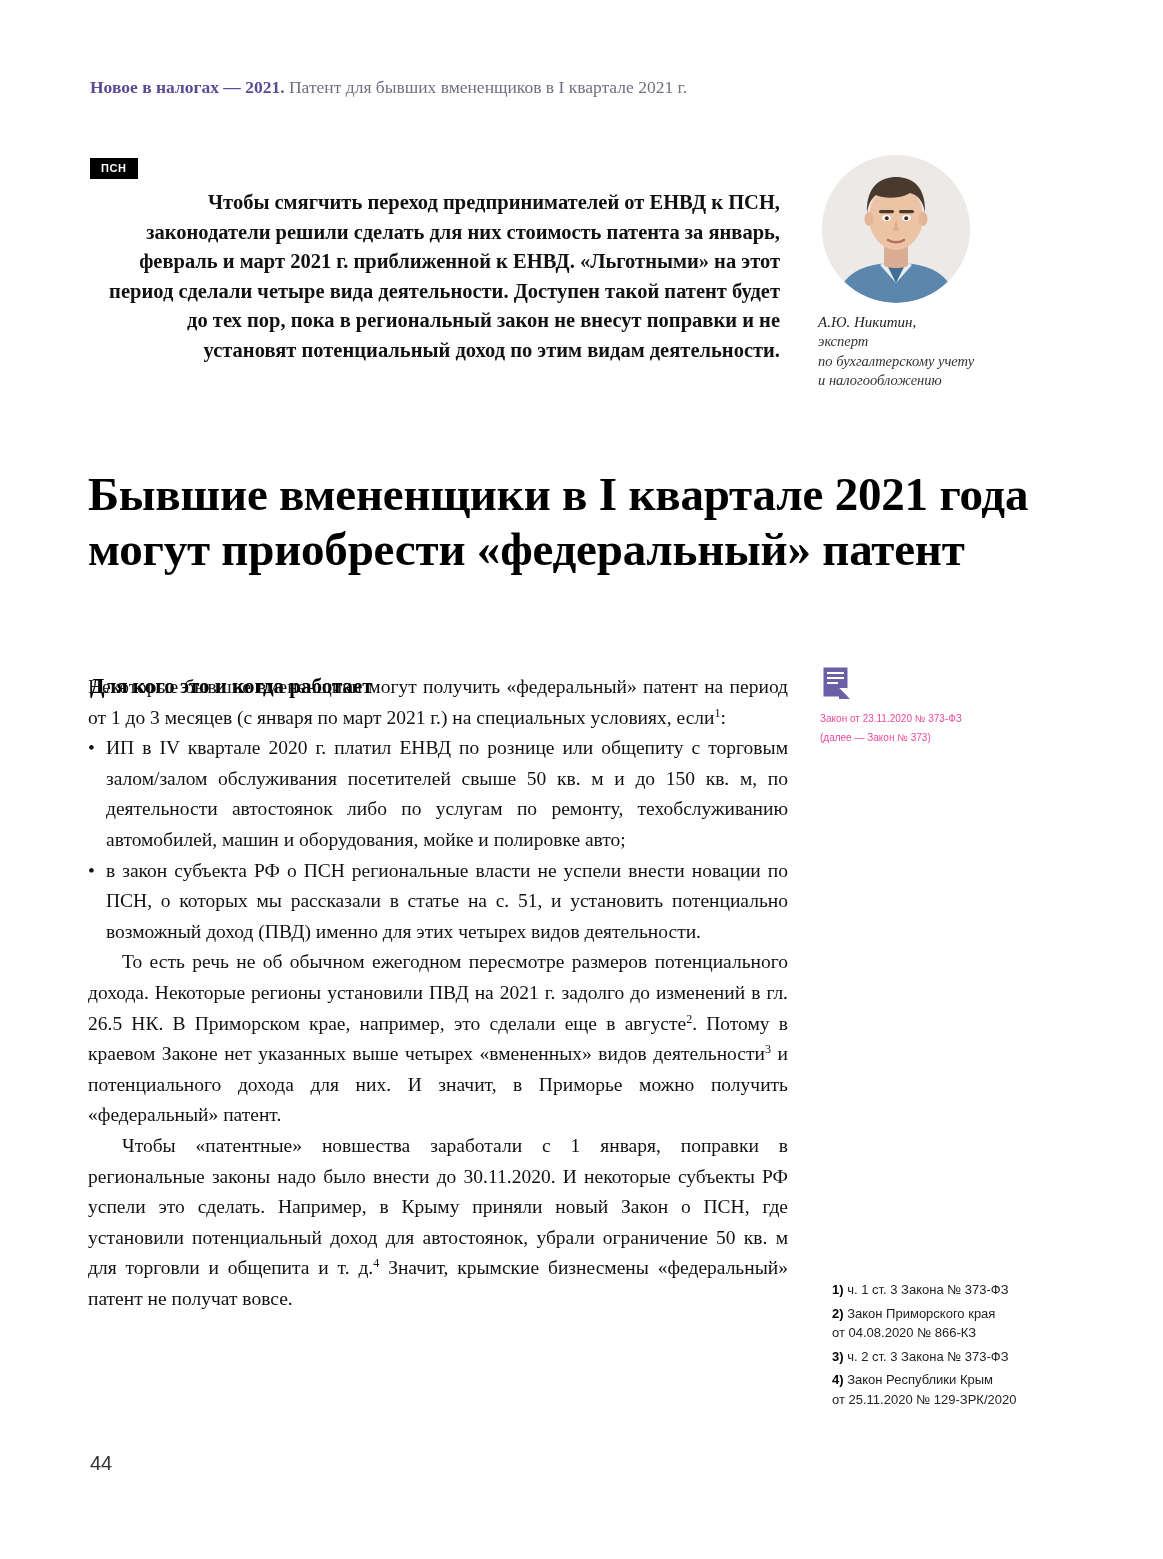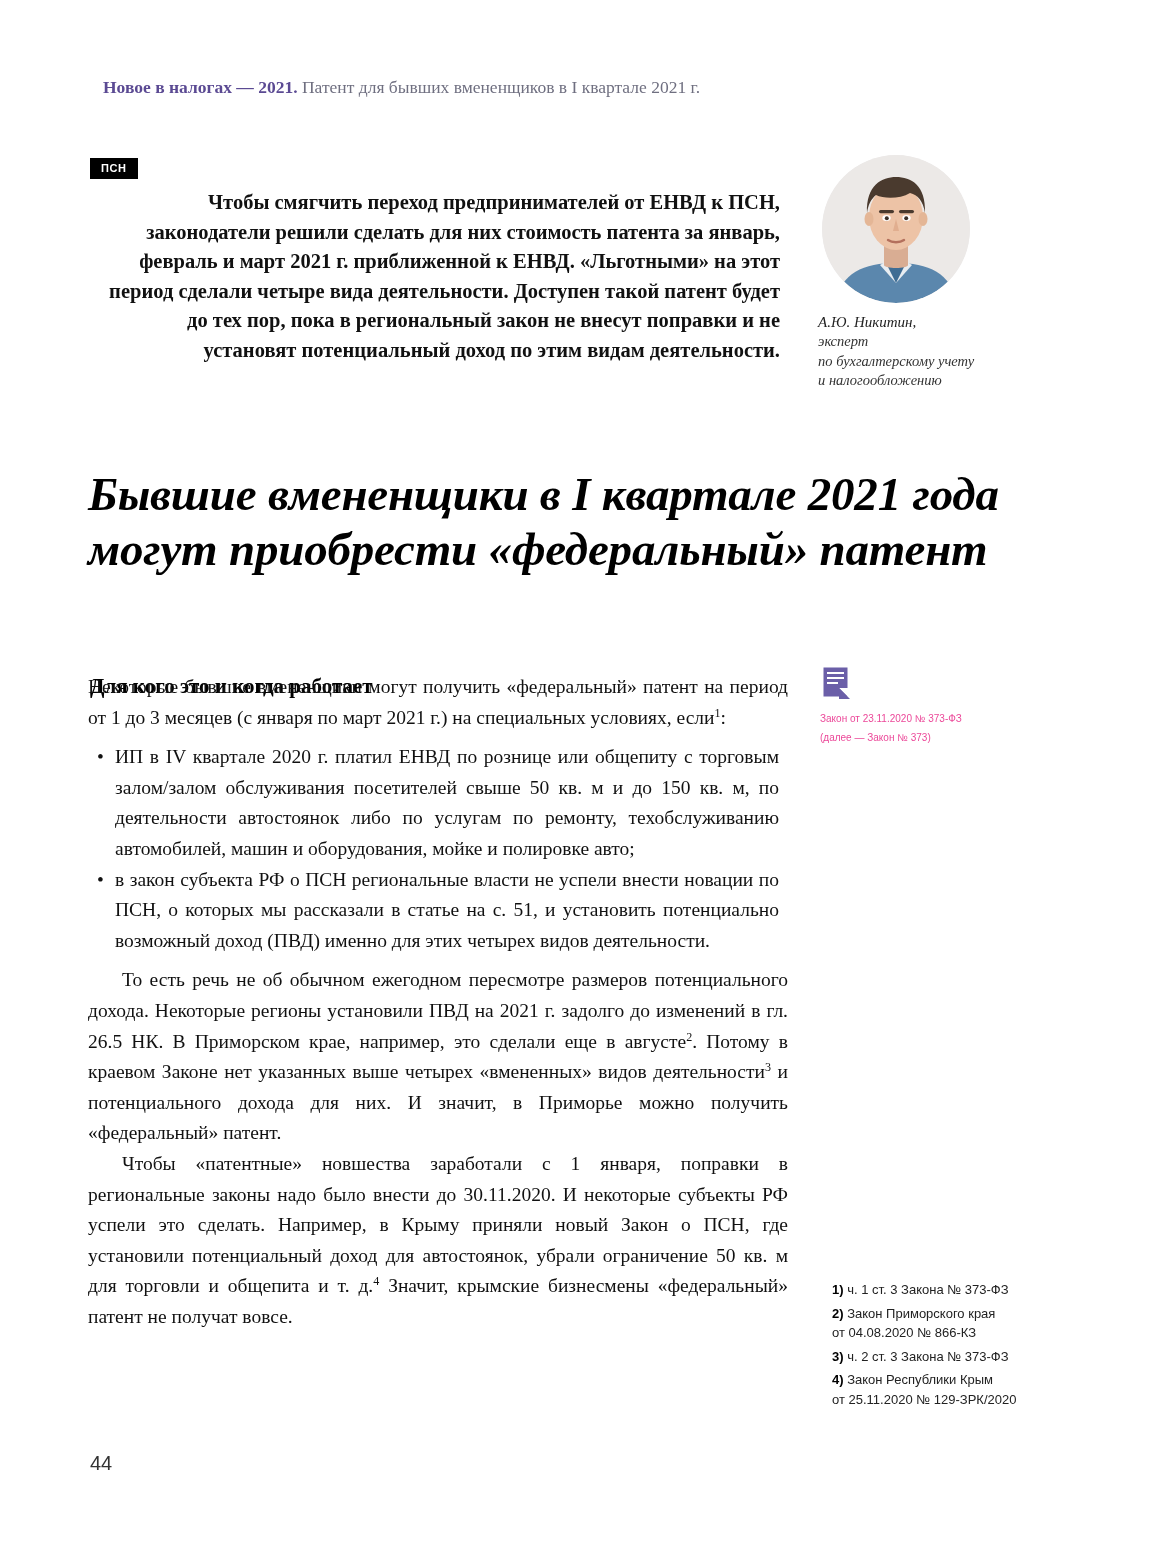--- a/index.html
+++ b/index.html
@@ -29,21 +29,20 @@
     top: 76px;
     width: 990px;
     font-size: 17.5px;
     line-height: 22px;
     color: #6b5b9a;
     white-space: nowrap;
   }
   .runhead .rh-strong {
     font-weight: bold;
     color: #5b4a93;
-    margin-left: 13px;
   }
   .runhead .rh-rest {
     color: #6f6f80;
   }
 
   
   .badge {
     position: absolute;
     left: 90px;
     top: 158px;
@@ -107,21 +106,20 @@
   .headline {
     position: absolute;
     left: 88px;
     top: 436px;
     width: 950px;
     font-size: 47px;
     line-height: 55px;
     font-weight: bold;
     letter-spacing: -0.2px;
     color: #000000;
-    font-style: italic;
   }
 
   
   .subhead {
     position: absolute;
     left: 90px;
     top: 655px;
     width: 700px;
     font-size: 21px;
     line-height: 28px;
@@ -140,21 +138,21 @@
     color: #111;
     text-align: justify;
   }
   .body-col p {
     margin: 0;
   }
   .body-col p.indent {
     text-indent: 34px;
   }
   .bullets {
-    margin: 9px;
+    margin: 0;
     padding: 0;
     list-style: none;
   }
   .bullets li {
     position: relative;
     padding-left: 18px;
     text-align: justify;
   }
   .bullets li::before {
     content: "•";

